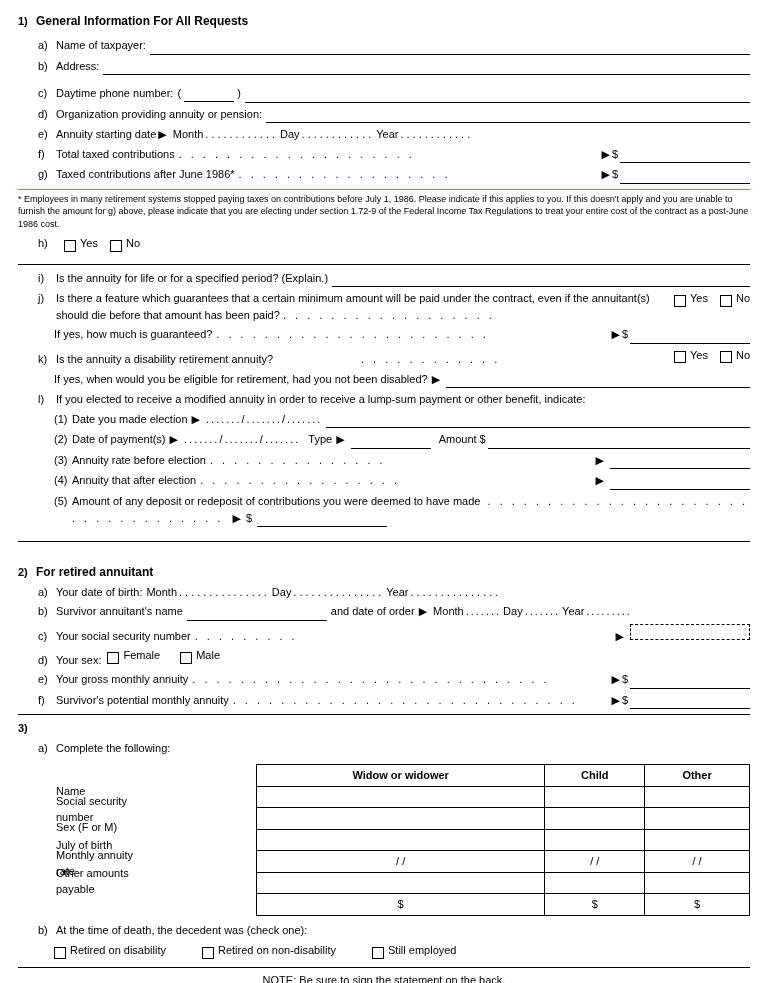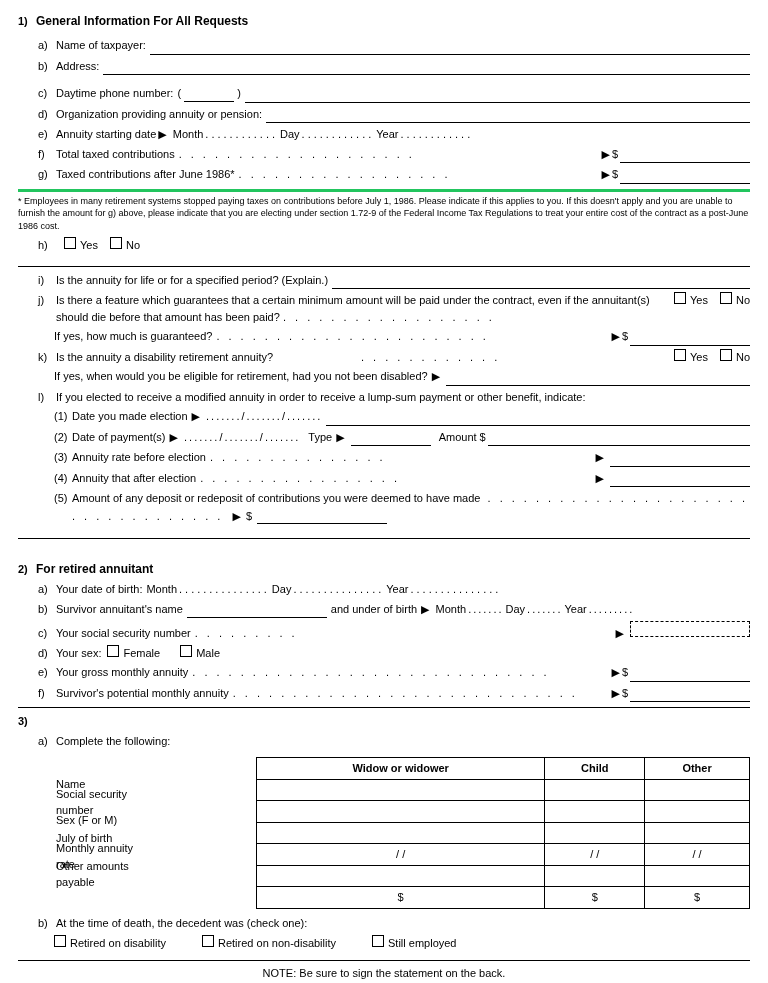--- a/index.html
+++ b/index.html
@@ -40,26 +40,26 @@
     .field-line-fixed {
       border-bottom: 1px solid #000;
       display: inline-block;
       vertical-align: bottom;
     }
     .dollar-sign { margin-right: 2px; font-weight: normal; }
     .footnote {
       font-size: 9px;
       line-height: 1.4;
       margin: 5px 0;
-      border-top: 3px solid #22c55e;
+      border-top: 1px solid #22c55e;
       padding-top: 3px;
     }
     .checkbox-group {
       display: flex;
-      align-items: flex-start;
+      align-items: flex-end;
       gap: 4px;
     }
     .checkbox-box {
       width: 12px;
       height: 12px;
       border: 1px solid #000;
       display: inline-block;
       vertical-align: middle;
     }
     .row-indent1 { padding-left: 20px; }
@@ -314,21 +314,21 @@
     <span>Day</span>
     <span style="letter-spacing:3px; margin: 0 2px;">...............</span>
     <span>Year</span>
     <span style="letter-spacing:3px; margin: 0 2px;">...............</span>
   </div>
 
   <div class="form-row row-indent1">
     <span class="label-letter">b)</span>
     <span>Survivor annuitant's name</span>
     <span class="field-line-fixed" style="width:140px; margin-left:4px;">&nbsp;</span>
-    <span style="margin-left:4px;">and under of birth</span>
+    <span style="margin-left:4px;">and date of order</span>
     <span class="arrow" style="margin-left:4px;">▶</span>
     <span style="margin-left:4px;">Month</span>
     <span style="letter-spacing:2px; margin: 0 2px;">.......</span>
     <span>Day</span>
     <span style="letter-spacing:2px; margin: 0 2px;">.......</span>
     <span>Year</span>
     <span style="letter-spacing:2px; margin: 0 2px;">.........</span>
   </div>
 
   <div class="form-row row-indent1">

